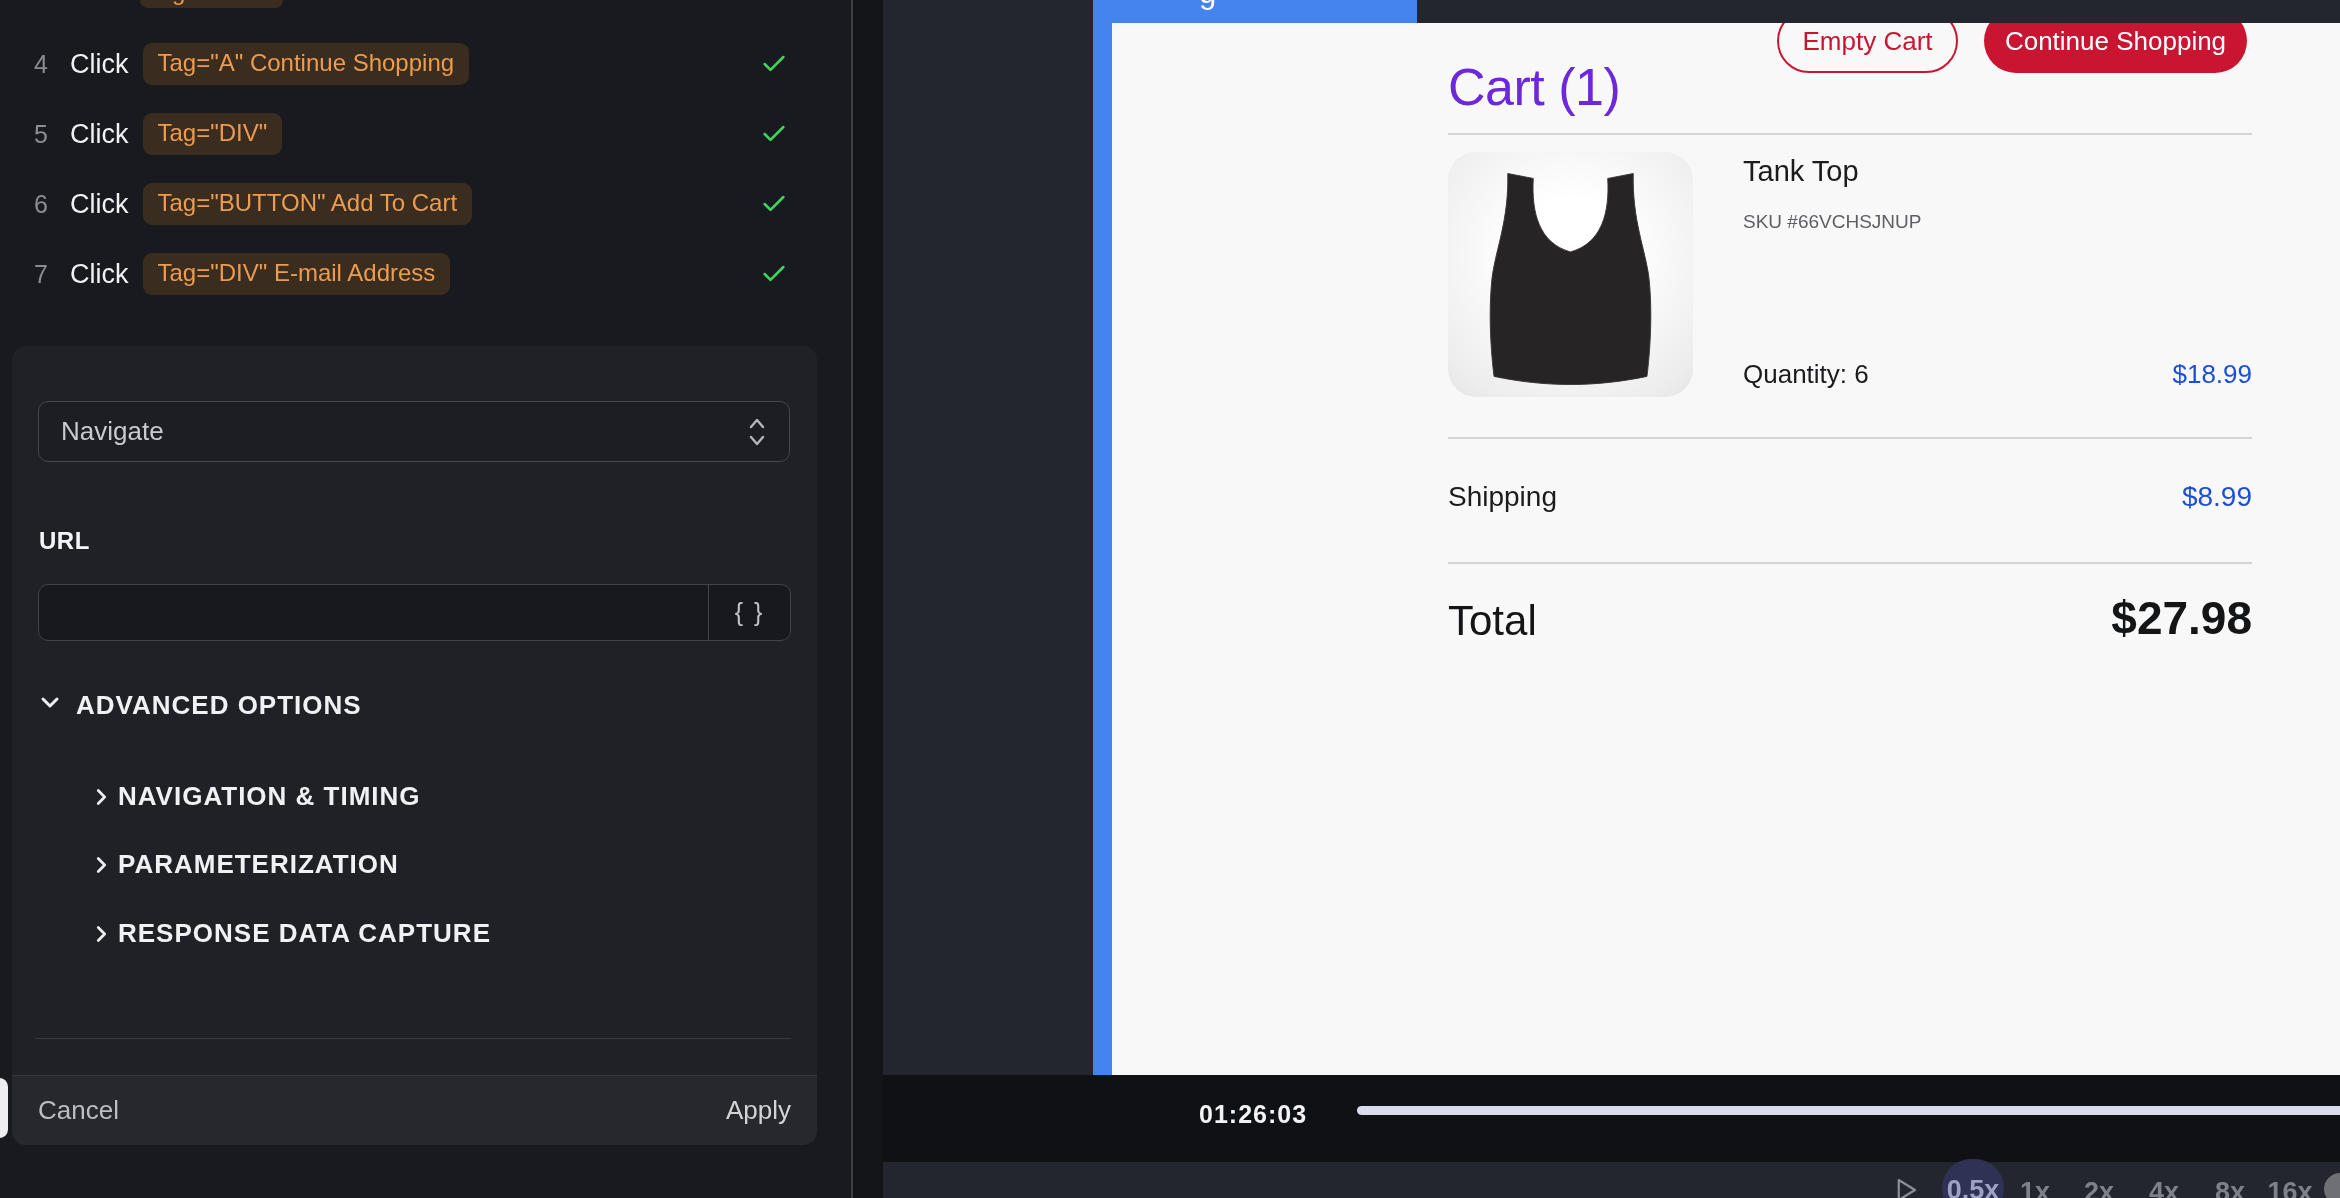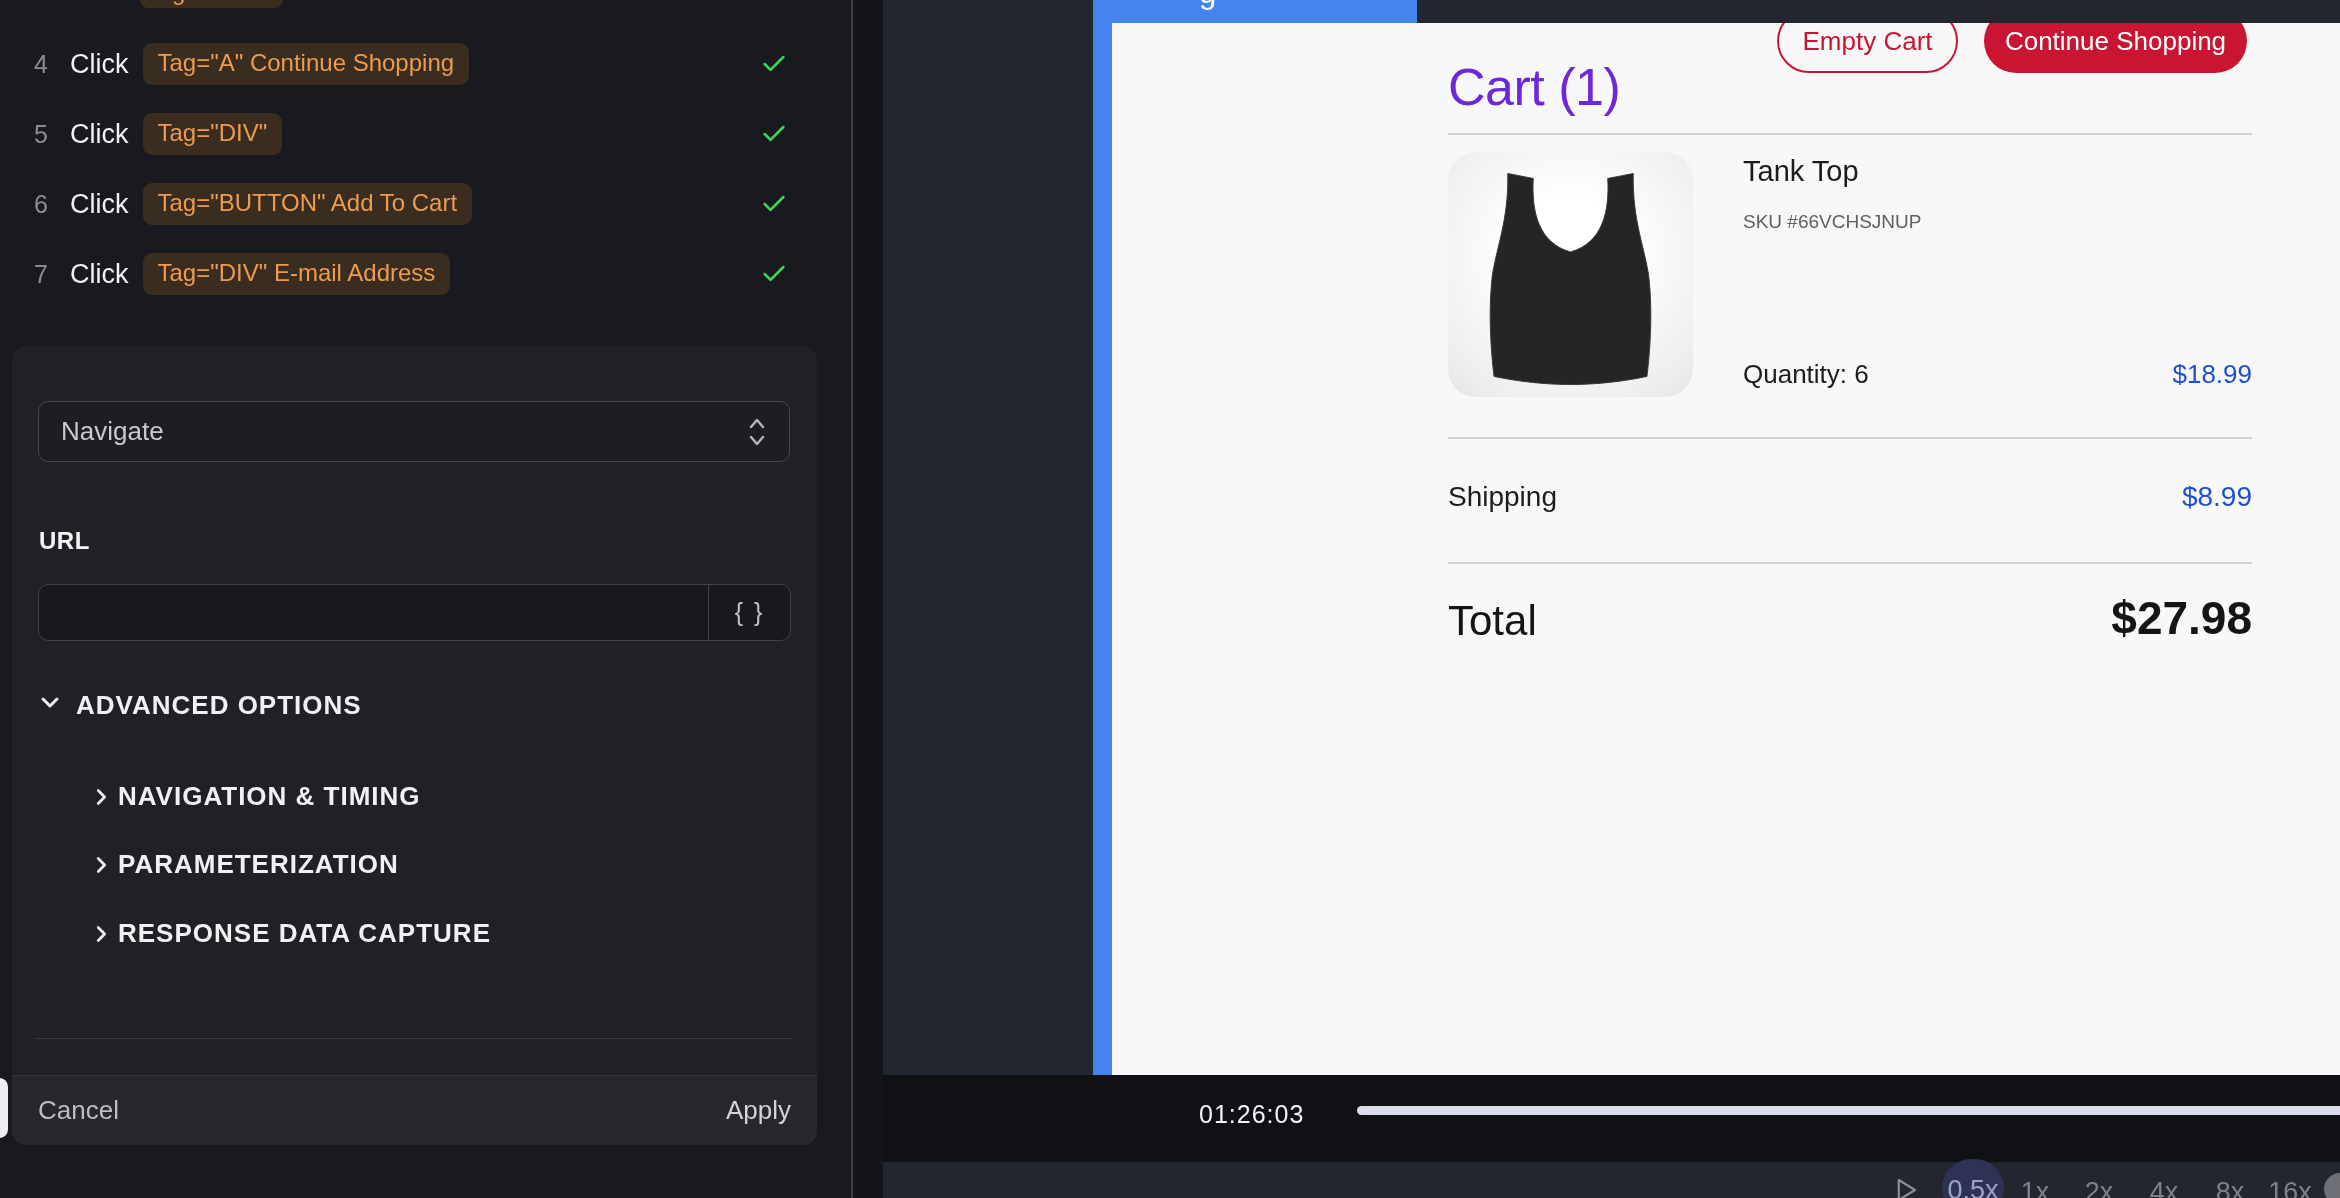--- a/index.html
+++ b/index.html
@@ -62,21 +62,21 @@
     background:radial-gradient(circle at 50% 42%, #ffffff 30%, #ededed 85%, #e4e4e4 100%); overflow:hidden; }
   .item-name { position:absolute; left:631px; top:132px; font-size:29px; font-weight:500; color:#1b1c1e; }
   .item-sku { position:absolute; left:631px; top:188px; font-size:19px; color:#5e6064; }
   .item-qty { position:absolute; left:631px; top:336px; font-size:26px; color:#1b1c1e; }
   .price-right { position:absolute; right:88px; text-align:right; color:#1d4ed8; }
   .ship-label { position:absolute; left:336px; top:458px; font-size:28px; color:#1b1c1e; }
   .total-label { position:absolute; left:336px; top:574px; font-size:42px; color:#141517; }
   .total-price { position:absolute; right:88px; top:568px; font-size:46px; font-weight:600; color:#141517; }
 
   
-  .controlbar { position:absolute; left:883px; top:1075px; width:1457px; height:87px; background:#101114; }
+  .controlbar { position:absolute; left:883px; top:1075px; width:1457px; height:87px; background:#101114;font-weight:bold; }
   .timestamp { position:absolute; left:316px; top:25px; font-size:25px; color:#f3f3f5; letter-spacing:1px; }
   .progress { position:absolute; left:474px; top:31px; width:983px; height:9px; background:#dbdbf0; border-radius:5px 0 0 5px; cursor:pointer; }
   .play-btn { position:absolute; left:1007px; top:100px; width:30px; height:30px; cursor:pointer; }
   .speed-chip { position:absolute; top:102px; transform:translateX(-50%); font-size:27px; color:#7e8187; cursor:pointer; }
   .speed-active-pill { position:absolute; left:1059px; top:84px; width:62px; height:58px; border-radius:29px; background:#2e3254; }
   .speed-active-pill .speed-chip { position:absolute; left:50%; top:16px; color:#9da1c6; }
   .more-circle { position:absolute; left:1441px; top:98px; width:32px; height:32px; border-radius:50%; background:#6e7076; cursor:pointer; }
 </style>
 </head>
 <body>

